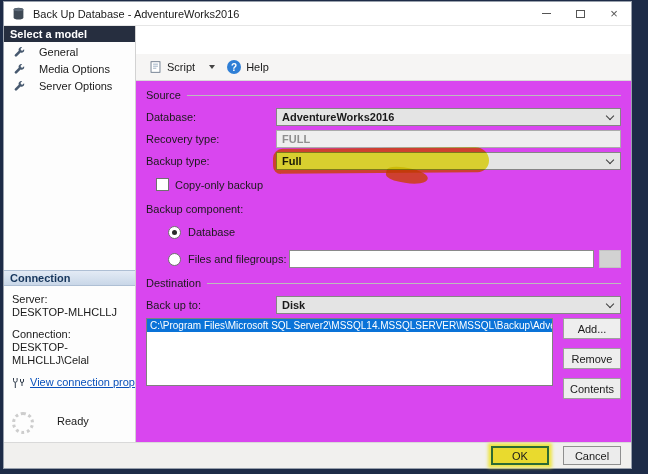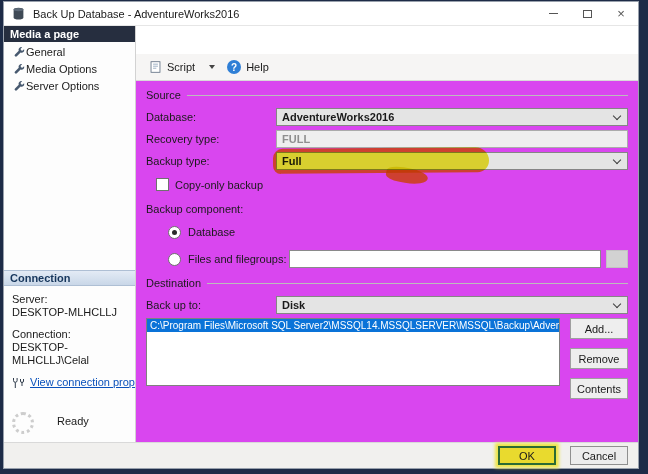--- a/index.html
+++ b/index.html
@@ -1,19 +1,19 @@
 <!DOCTYPE html>
 <html><head>
 <meta charset="utf-8">
 <style>
   * { margin:0; padding:0; box-sizing:border-box; }
   html,body { width:648px; height:474px; }
   body { font-family:"Liberation Sans", sans-serif; font-size:11px; color:#1a1a1a; }
 
-  .frame { width:648px; height:474px; background:#1d2b47; padding:1px 9px 5px 3px; }
+  .frame { width:648px; height:474px; background:#1d2b47; padding:1px 16px 5px 3px; }
   .dialog { width:100%; height:100%; background:#ffffff; border:1px solid #98a0ac;
             display:flex; flex-direction:column; }
 
   
   .titlebar { height:24px; flex:none; display:flex; align-items:center; background:#ffffff;
               padding-left:8px; border-bottom:1px solid #e6e6e6; }
   .titlebar .ttl { margin-left:8px; color:#1b1b1b; }
   .win-controls { margin-left:auto; display:flex; height:100%; }
   .win-btn { width:34px; height:100%; display:flex; align-items:center; justify-content:center;
              color:#555; cursor:default; }
@@ -23,21 +23,21 @@
 
   
   .bodyrow { flex:1; display:flex; min-height:0; }
 
   
   .sidebar { width:132px; flex:none; background:#fdfdfd; border-right:1px solid #d2d2d2;
              display:flex; flex-direction:column; overflow:hidden; }
   .hd-dark { background:#262e3f; color:#fff; font-weight:bold; padding:2px 6px; }
   .hd-lite { background:linear-gradient(#e3ebf5,#c9d7e8); color:#16365c; font-weight:bold;
              padding:1px 6px; border-top:1px solid #aebfd4; border-bottom:1px solid #aebfd4; }
-  .page-item { display:flex; align-items:center; gap:1px; padding:1px 4px 1px 10px; margin-top:3px;
+  .page-item { display:flex; align-items:center; gap:14px; padding:1px 4px 1px 10px; margin-top:3px;
                cursor:default; }
   .side-spacer { height:177px; flex:none; }
   .conn-body { padding:7px 8px 0 8px; line-height:13px; }
   .conn-body .grp2 { margin-bottom:9px; }
   .link-row { display:flex; align-items:center; gap:5px; margin-top:3px; }
   .link { color:#0a51bb; text-decoration:underline; cursor:pointer; white-space:nowrap; }
   .progress-sec { margin-top:15px; }
   .prog-body { display:flex; align-items:flex-start; gap:23px; padding:8px 8px; }
   .spinner { width:22px; height:22px; border:3px dotted #cdcdcd; border-radius:50%; flex:none; }
   .prog-body .st { margin-top:3px; }
@@ -134,21 +134,21 @@
           </div>
         <div class="win-btn">
             <span class="ico-close">×</span>
           </div>
       </div>
     </div>
 
     <div class="bodyrow">
 
       <div class="sidebar">
-        <div class="hd-dark">Media a page</div>
+        <div class="hd-dark">Select a model</div>
 
         <div class="page-item">
           <span>
             <svg width="11" height="11" viewBox="0 0 16 16">
                 <path fill="#47596f" d="M14.6 3.1a3.9 3.9 0 0 1-5 5L4.2 13.5a1.9 1.9 0 0 1-2.7-2.7l5.4-5.4a3.9 3.9 0 0 1 5-5L9.6 2.7l.5 2.1 2.1.5 2.4-2.2z"></path>
               </svg>
           </span>
           <span>General</span>
         </div>
         <div class="page-item">

